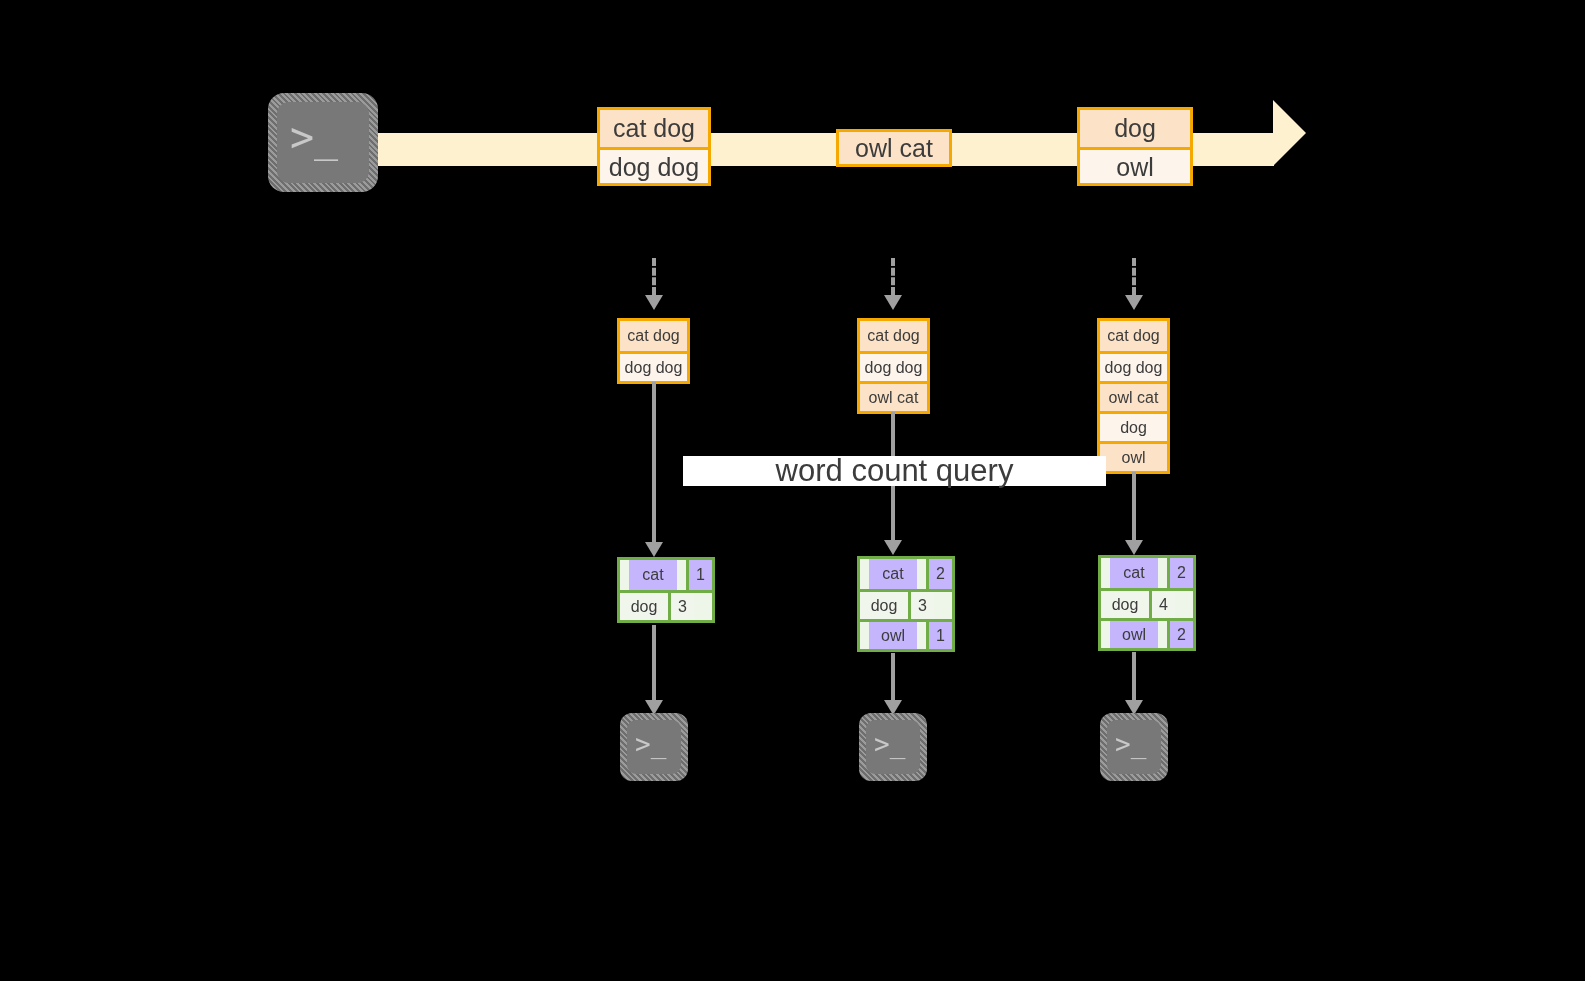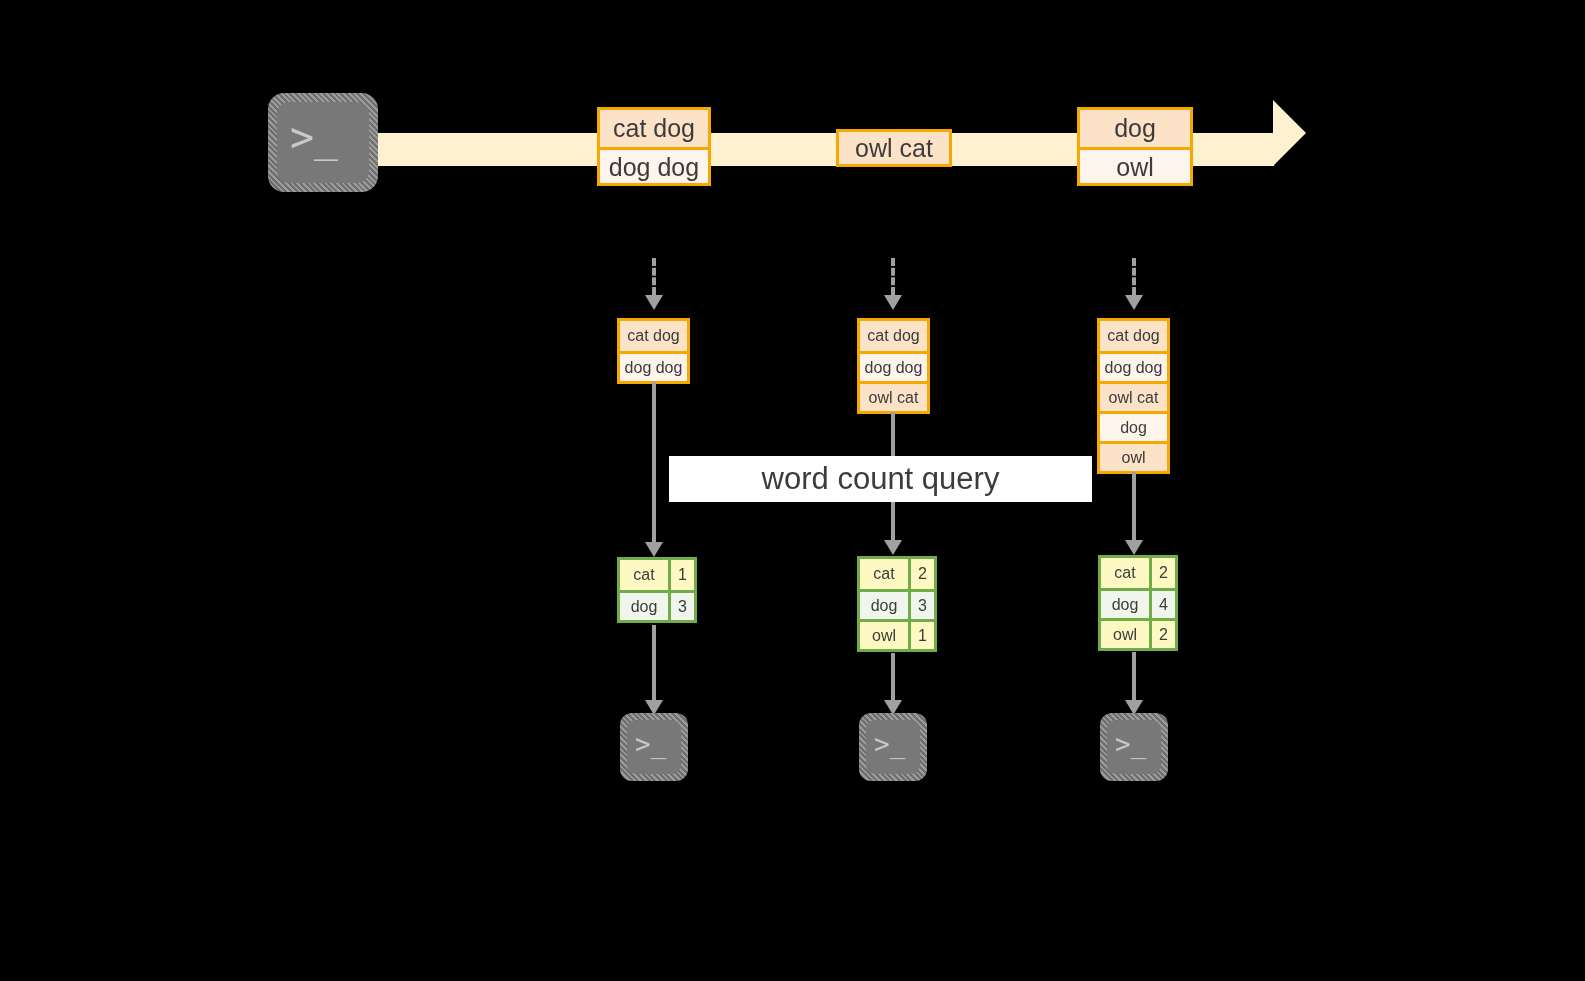--- a/index.html
+++ b/index.html
@@ -82,21 +82,21 @@
     overflow: hidden;
   }
   .wc-row { display: flex; height: 30px; }
   .wc-row + .wc-row { border-top: 3px solid #70ad47; }
   .wc-cell {
     display: flex; align-items: center; justify-content: center;
     font-size: 16px; color: #3c3c3c;
   }
   .wc-cell.word { width: 48px; }
   .wc-cell.count { width: 26px; border-left: 3px solid #70ad47; }
-  .wc-row.shade-a .wc-cell { background: #fef9c3; }
+  .wc-row.shade-a .wc-cell { background: #c4b5fd; margin-left: 9px; }
   .wc-row.shade-b .wc-cell { background: #f1f6ec; }
 
   
   .conn { position: absolute; }
   .conn .shaft {
     position: absolute; left: 0; top: 0;
     width: 4px; background: #a0a0a0;
   }
   .conn.dashed .shaft {
     background: none;
@@ -190,21 +190,21 @@
   </div>
   <div class="conn" style="left:891px; top:412px;">
     <div class="shaft" style="height:128px;"></div>
     <div class="head" style="top:128px;"></div>
   </div>
   <div class="conn" style="left:1132px; top:472px;">
     <div class="shaft" style="height:68px;"></div>
     <div class="head" style="top:68px;"></div>
   </div>
 
-  <div class="query-band" style="left:669px; top:456px; width:423px; height:46px;">
+  <div class="query-band" style="left:683px; top:456px; width:423px; height:30px;">
     <span class="label">word count query</span>
   </div>
 
   <div class="wc-table" style="left:617px; top:557px;">
     <div class="wc-row shade-a">
       <div class="wc-cell word">cat</div>
       <div class="wc-cell count">1</div>
     </div>
     <div class="wc-row shade-b">
       <div class="wc-cell word">dog</div>

